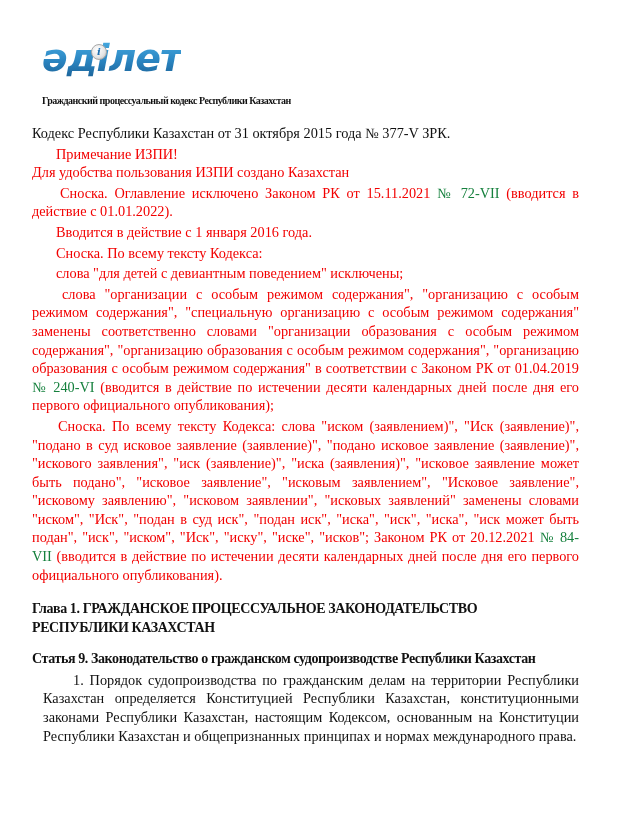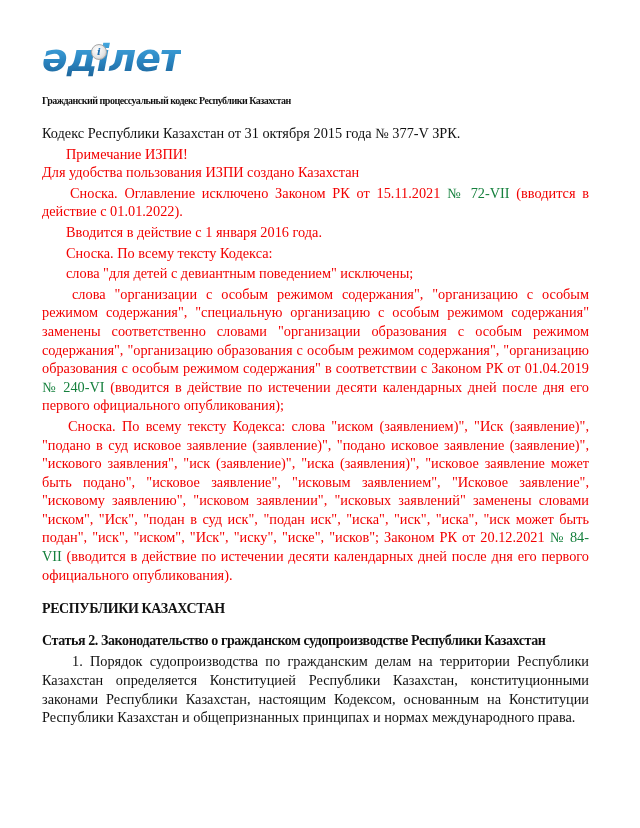--- a/index.html
+++ b/index.html
@@ -59,21 +59,21 @@
       position: absolute;
       left: 42px;
       top: 95px;
       font-weight: bold;
       font-size: 10px;
       letter-spacing: -0.5px;
       white-space: nowrap;
     }
     .body-text {
       position: absolute;
-      left: 42px;
+      left: 32px;
       top: 124px;
       width: 547px;
       font-size: 14.3px;
       line-height: 18.6px;
     }
     .red { color: #f20000; }
     .black { color: #111111; }
     .indent { text-indent: 24px; }
     .justify { text-align: justify; }
     .p { margin: 0; }
@@ -123,18 +123,19 @@
   <div class="sp-small"></div>
   <p class="p red indent justify" style="text-indent:30px;">
     <span>слова "организации с особым режимом содержания", "организацию с особым режимом содержания", "специальную организацию с особым режимом содержания" заменены соответственно словами "организации образования с особым режимом содержания", "организацию образования с особым режимом содержания", "организацию образования с особым режимом содержания" в соответствии с Законом РК от 01.04.2019 </span><a class="ref">№ 240-VI</a><span> (вводится в действие по истечении десяти календарных дней после дня его первого официального опубликования);</span>
   </p>
   <div class="sp-small"></div>
   <p class="p red indent justify" style="text-indent:26px;">
     <span>Сноска. По всему тексту Кодекса: слова "иском (заявлением)", "Иск (заявление)", "подано в суд исковое заявление (заявление)", "подано исковое заявление (заявление)", "искового заявления", "иск (заявление)", "иска (заявления)", "исковое заявление может быть подано", "исковое заявление", "исковым заявлением", "Исковое заявление", "исковому заявлению", "исковом заявлении", "исковых заявлений" заменены словами "иском", "Иск", "подан в суд иск", "подан иск", "иска", "иск", "иска", "иск может быть подан", "иск", "иском", "Иск", "иску", "иске", "исков"; Законом РК от 20.12.2021 </span><a class="ref">№ 84-VII</a><span> (вводится в действие по истечении десяти календарных дней после дня его первого официального опубликования).</span>
   </p>
 
   <div class="gap-section"></div>
+  <p class="heading">Глава 1. ГРАЖДАНСКОЕ ПРОЦЕССУАЛЬНОЕ ЗАКОНОДАТЕЛЬСТВО</p>
   <p class="heading">РЕСПУБЛИКИ КАЗАХСТАН</p>
   <div class="gap-section" style="height:13px;"></div>
-  <p class="article-head">Статья 2. Законодательство о гражданском судопроизводстве Республики Казахстан</p>
+  <p class="article-head">Статья 9. Законодательство о гражданском судопроизводстве Республики Казахстан</p>
   <div class="sp-small"></div>
-  <p class="p black indent justify" style="text-indent:30px;">1. Порядок судопроизводства по гражданским делам на территории Республики Казахстан определяется Конституцией Республики Казахстан, конституционными законами Республики Казахстан, настоящим Кодексом, основанным на Конституции Республики Казахстан и общепризнанных принципах и нормах международного права.</p>
+  <p class="p black indent justify" style="text-indent:30px;margin-left:11px;">1. Порядок судопроизводства по гражданским делам на территории Республики Казахстан определяется Конституцией Республики Казахстан, конституционными законами Республики Казахстан, настоящим Кодексом, основанным на Конституции Республики Казахстан и общепризнанных принципах и нормах международного права.</p>
 </div>
 
 </body></html>

